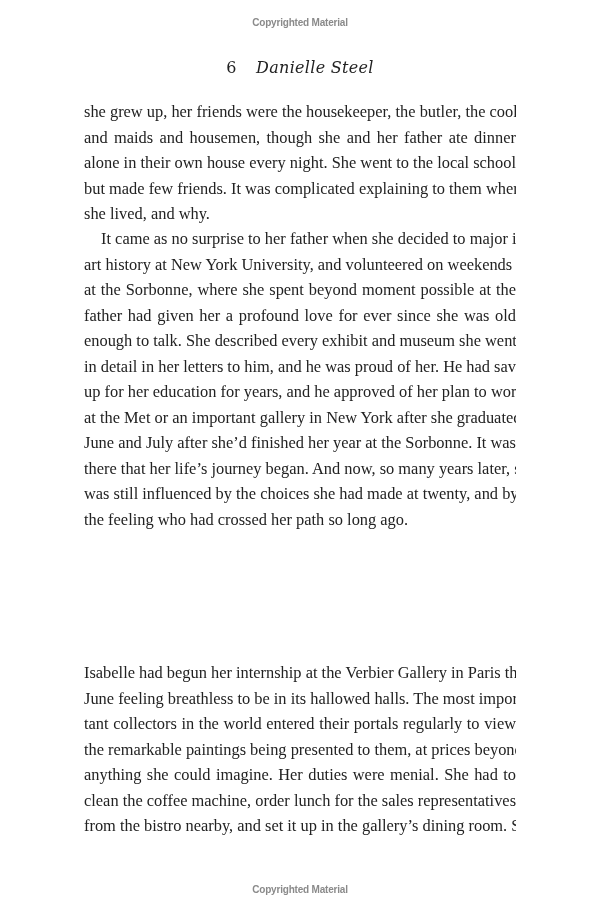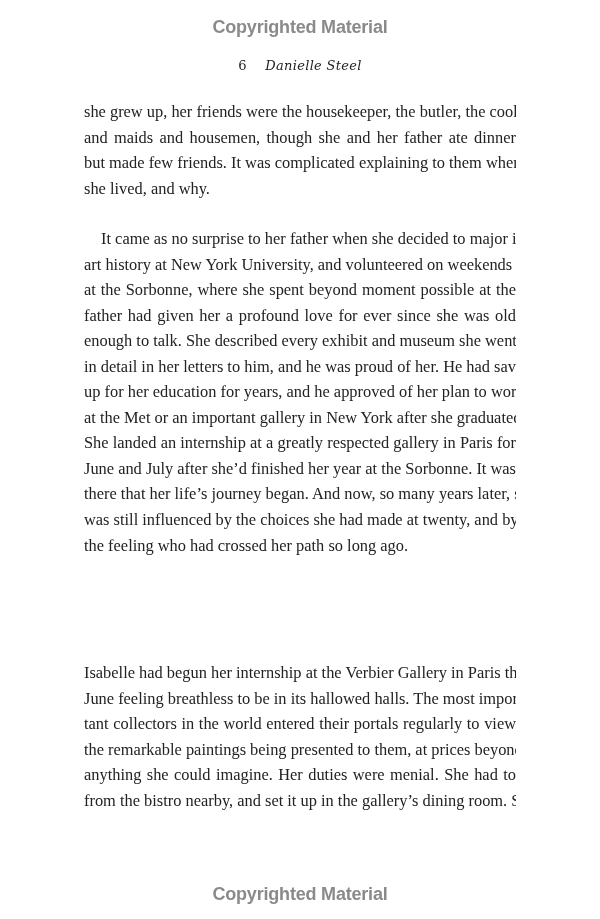--- a/index.html
+++ b/index.html
@@ -1,20 +1,20 @@
 <!DOCTYPE html>
 <html><head>
 <meta charset="utf-8">
 <style>
   html, body { margin:0; padding:0; background:#ffffff; }
   body { width:600px; height:919px; position:relative; overflow:hidden; font-family:"DejaVu Serif", serif; color:#1e1e1e; }
-  .watermark { position:absolute; left:0; width:600px; text-align:center; font-family:"Liberation Sans", sans-serif; font-weight:bold; font-size:18px; color:#8a8a8a; letter-spacing:-0.2px; }
+  .watermark { position:absolute; left:0; width:600px; text-align:center; font-family:"Liberation Sans", sans-serif; font-weight:bold; font-size:10px; color:#8a8a8a; letter-spacing:-0.2px; }
   .wm-top { top:17px; }
   .wm-bottom { top:884px; }
-  .running-head { position:absolute; top:58px; left:0; width:600px; text-align:center; font-family:"DejaVu Serif", serif; font-style:italic; font-size:13px; color:#222; letter-spacing:0.3px; }
+  .running-head { position:absolute; top:58px; left:0; width:600px; text-align:center; font-family:"DejaVu Serif", serif; font-style:italic; font-size:16px; color:#222; letter-spacing:0.3px; }
   .running-head .pg { margin-right:14px; font-style:normal; }
   .body-text { position:absolute; left:84px; width:432px; font-family:"Liberation Serif", serif; font-size:16.4px; line-height:25.55px; color:#222; }
   .line { display:block; height:25.55px; white-space:nowrap; text-align:justify; text-align-last:justify; overflow:hidden; }
   .line.last { text-align:center; text-align-last:left; }
   .line.indent { padding-left:17px; }
   .p1 { top:99px; }
   .p2 { top:226px; }
   .p3 { top:660px; }
 </style>
 </head>
@@ -23,42 +23,43 @@
 <div class="watermark wm-top">Copyrighted Material</div>
 
 <div class="running-head">
   <span class="pg">6</span>
   <span>Danielle Steel</span>
 </div>
 
 <div class="body-text p1">
   <span class="line">she grew up, her friends were the housekeeper, the butler, the cook,</span>
   <span class="line">and maids and housemen, though she and her father ate dinner</span>
+  <span class="line">alone in their own house every night. She went to the local school</span>
   <span class="line">but made few friends. It was complicated explaining to them where</span>
   <span class="line last">she lived, and why.</span>
 </div>
 
 <div class="body-text p2">
   <span class="line indent">It came as no surprise to her father when she decided to major in</span>
   <span class="line">art history at New York University, and volunteered on weekends at</span>
   <span class="line">at the Sorbonne, where she spent beyond moment possible at the</span>
   <span class="line">father had given her a profound love for ever since she was old</span>
   <span class="line">enough to talk. She described every exhibit and museum she went to</span>
   <span class="line">in detail in her letters to him, and he was proud of her. He had saved</span>
   <span class="line">up for her education for years, and he approved of her plan to work</span>
   <span class="line">at the Met or an important gallery in New York after she graduated.</span>
-  <span class="line">She landed an internship at a greatly respected gallery in Paris for</span>
   <span class="line">June and July after she’d finished her year at the Sorbonne. It was</span>
   <span class="line">there that her life’s journey began. And now, so many years later, she</span>
   <span class="line">was still influenced by the choices she had made at twenty, and by</span>
   <span class="line last">the feeling who had crossed her path so long ago.</span>
 </div>
 
 <div class="body-text p3">
   <span class="line">Isabelle had begun her internship at the Verbier Gallery in Paris that</span>
   <span class="line">June feeling breathless to be in its hallowed halls. The most impor-</span>
   <span class="line">tant collectors in the world entered their portals regularly to view</span>
   <span class="line">the remarkable paintings being presented to them, at prices beyond</span>
   <span class="line">anything she could imagine. Her duties were menial. She had to</span>
+  <span class="line">clean the coffee machine, order lunch for the sales representatives</span>
   <span class="line">from the bistro nearby, and set it up in the gallery’s dining room. She</span>
 </div>
 
 <div class="watermark wm-bottom">Copyrighted Material</div>
 
 </body></html>

